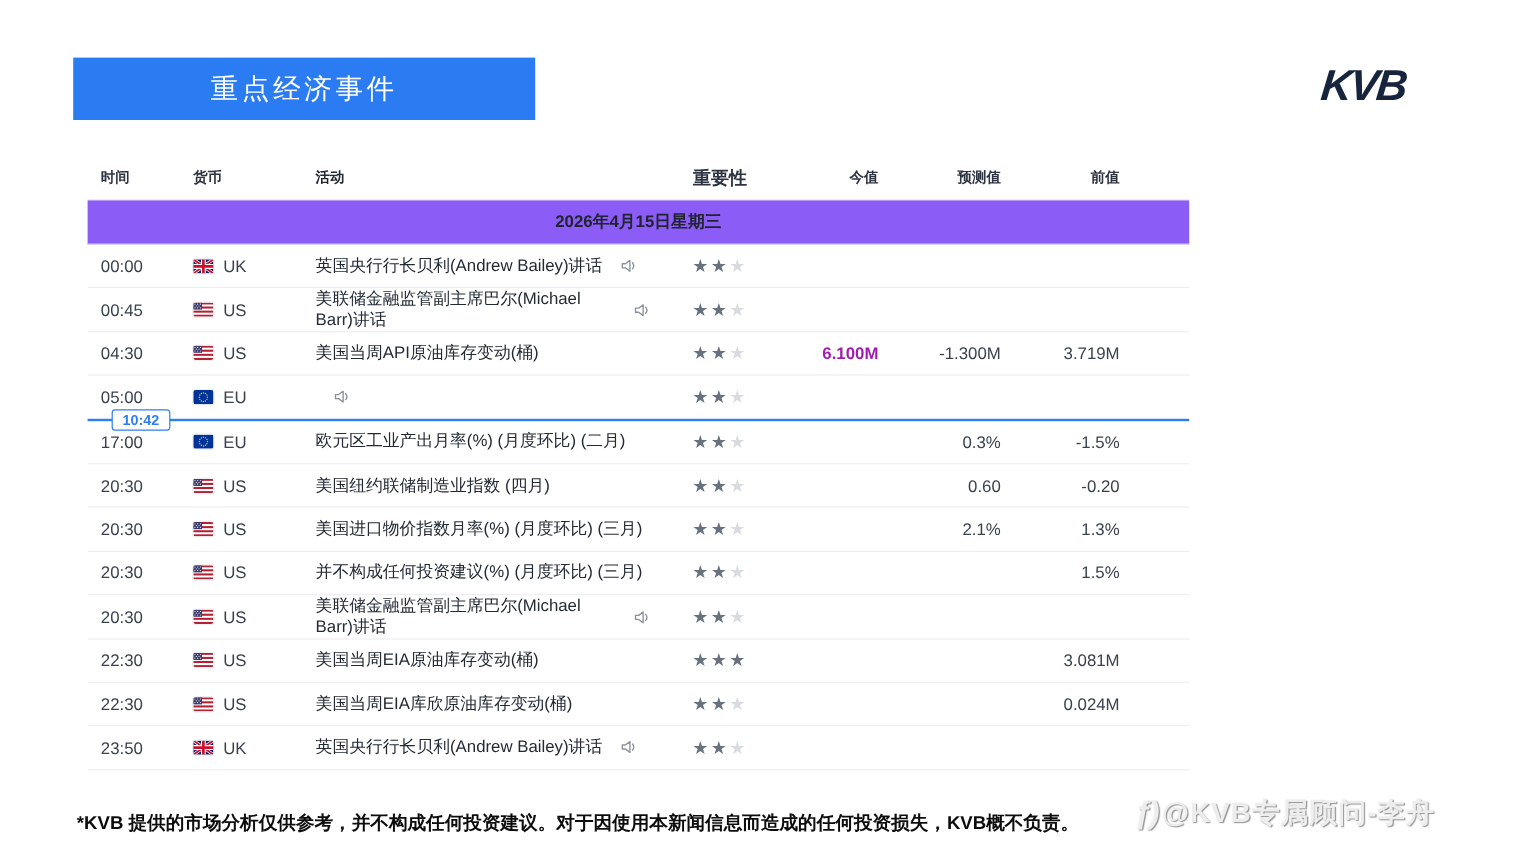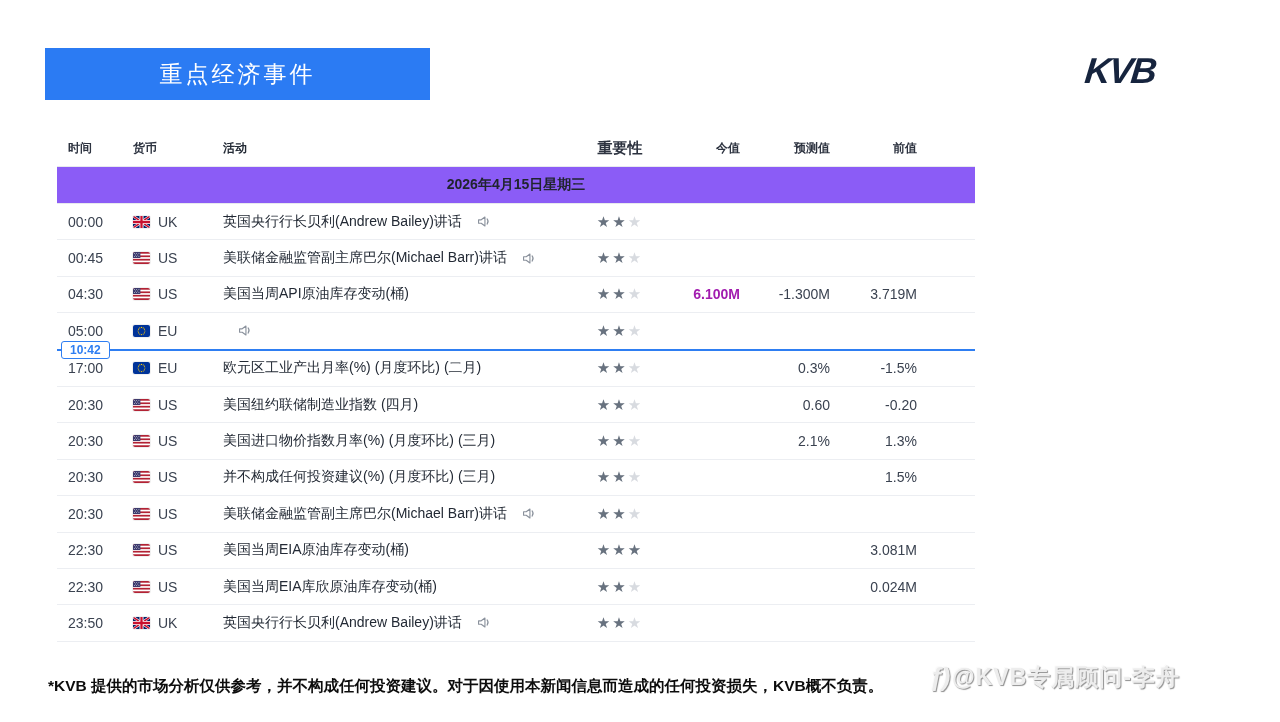--- a/index.html
+++ b/index.html
@@ -1,53 +1,53 @@
 <!DOCTYPE html>
 <html><head>
 <meta charset="utf-8">
 <style>
   * { margin:0; padding:0; box-sizing:border-box; }
   html,body { width:1280px; height:722px; background:#ffffff; overflow:hidden;
     font-family:"Liberation Sans","DejaVu Sans",sans-serif; }
-  .page { position:relative; width:1188px; height:722px; background:#ffffff; }
+  .page { position:relative; width:1188px; height:722px; background:#ffffff;margin-left:16px; }
 
   
   .banner { position:absolute; left:45px; top:48px; width:385px; height:52px;
     background:#2b7bf3; display:flex; align-items:center; justify-content:center; }
   .banner span { color:#ffffff; font-size:23px; letter-spacing:3px; font-weight:500; }
 
   
   .logo { position:absolute; top:50px; right:33px; font-size:36px; font-weight:900;
     font-style:italic; color:#16243e; letter-spacing:-2px; transform:skewX(-6deg); }
 
   
   .table { position:absolute; left:57px; top:131px; width:918px; font-size:14px; color:#3a4250; }
   .trow { display:grid; grid-template-columns:68px 98px 1fr 90px 75px 90px 87px;
-    align-items:center; height:36.4px; padding-right:58px; border-bottom:1px solid #eceef2; }
+    align-items:center; height:36.4px; padding-right:58px; border-bottom:1px solid #eceef2;gap:12px; }
   .trow.head { height:36px; font-size:12px; font-weight:700; color:#2d3340; border-bottom:1px solid #e7e9ee; }
   .daterow { height:37px; display:flex; align-items:center; justify-content:center;
     background:#8b5cf6; border-bottom:1px solid #e7e9ee; font-weight:700; font-size:14px; color:#20242e; }
   .c-time { padding-left:11px; }
   .c-cur  { padding-left:8px; display:flex; align-items:center; gap:8px; }
   .c-act  { display:flex; align-items:center; color:#232a35; }
   .c-imp  { text-align:center; font-size:15px; letter-spacing:2px; white-space:nowrap; }
   .c-val  { text-align:right; }
   .head .c-imp { letter-spacing:0; }
   .star-f { color:#68727f; }
   .star-e { color:#d8dbe0; }
   .speech { margin-left:14px; display:inline-flex; align-items:center; }
   .flag { display:inline-flex; width:17px; height:12px; border-radius:2px; overflow:hidden;
     box-shadow:0 0 0 1px rgba(0,0,0,0.06); flex:0 0 auto; }
   .flag svg { width:17px; height:12px; display:block; }
   .actual-pos { color:#a21caf; font-weight:700; }
   .rows-wrap { position:relative; }
 
   
   .marker { position:relative; height:0; border-top:2px solid #2e7ef2; margin-top:-1px; z-index:3; }
-  .marker-label { position:absolute; left:4px; top:-10px; background:#ffffff;
+  .marker-label { position:absolute; left:20px; top:-10px; background:#ffffff;
     border:1px solid #2e7ef2; color:#2e7ef2; font-size:12px; font-weight:700;
     line-height:16px; padding:0 8px; border-radius:3px; }
 
   
   .disclaimer { position:absolute; left:48px; top:676px; font-size:15.5px; font-weight:700; color:#0c0c0c; }
   .watermark { position:absolute; right:8px; top:662px; display:flex; align-items:center; gap:4px;
     font-size:23px; font-weight:700; color:#ededed;
     text-shadow:1px 1px 1px #8f8f8f, -1px -1px 0 #fbfbfb; letter-spacing:1px; }
   .wm-icon { font-style:italic; font-size:26px; letter-spacing:-2px; }
 </style>

